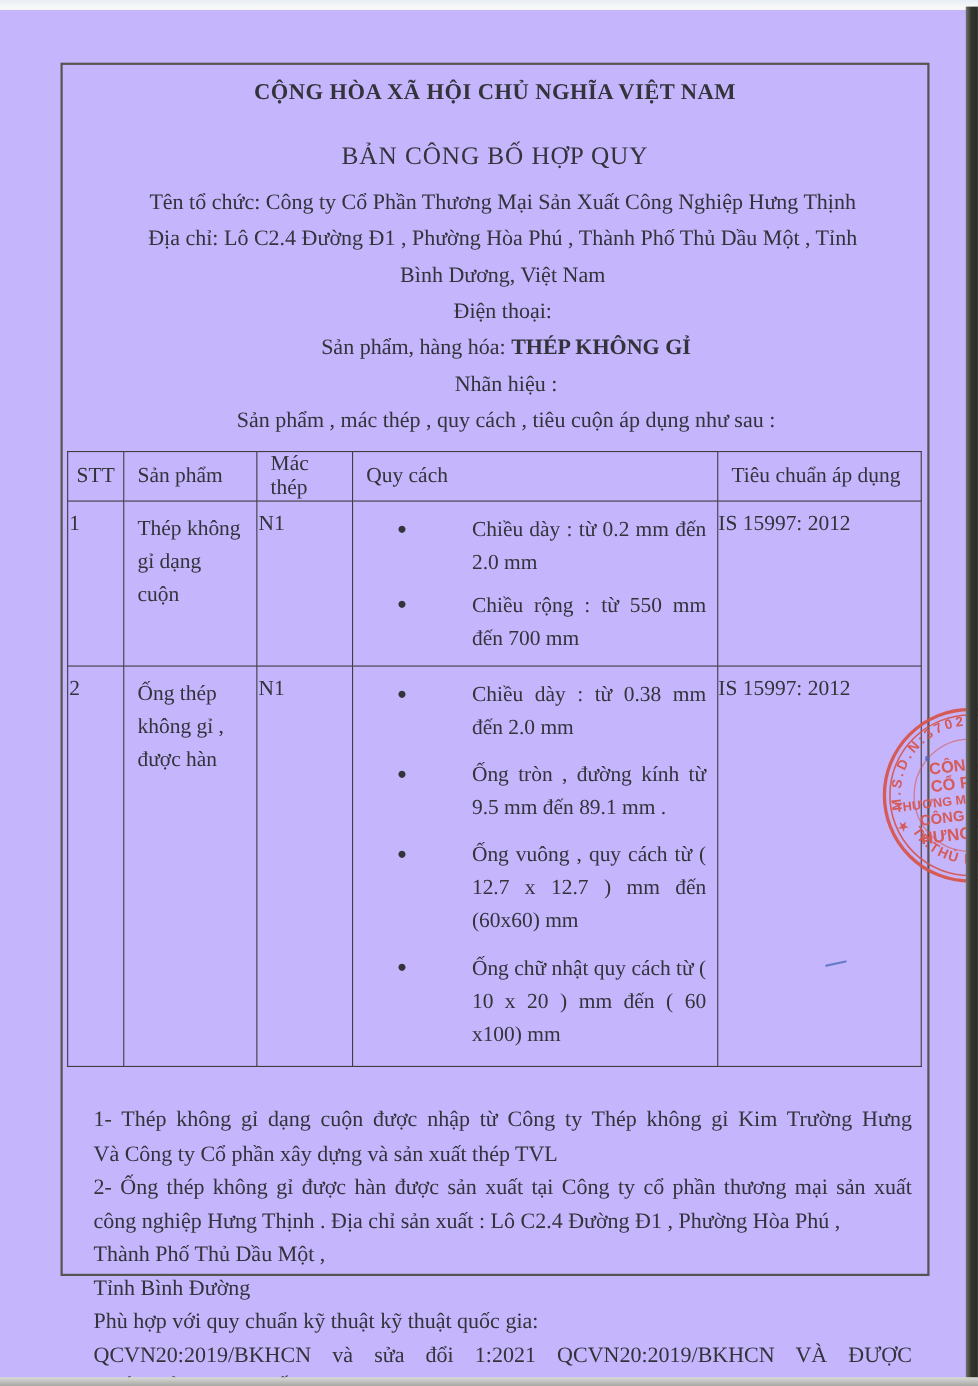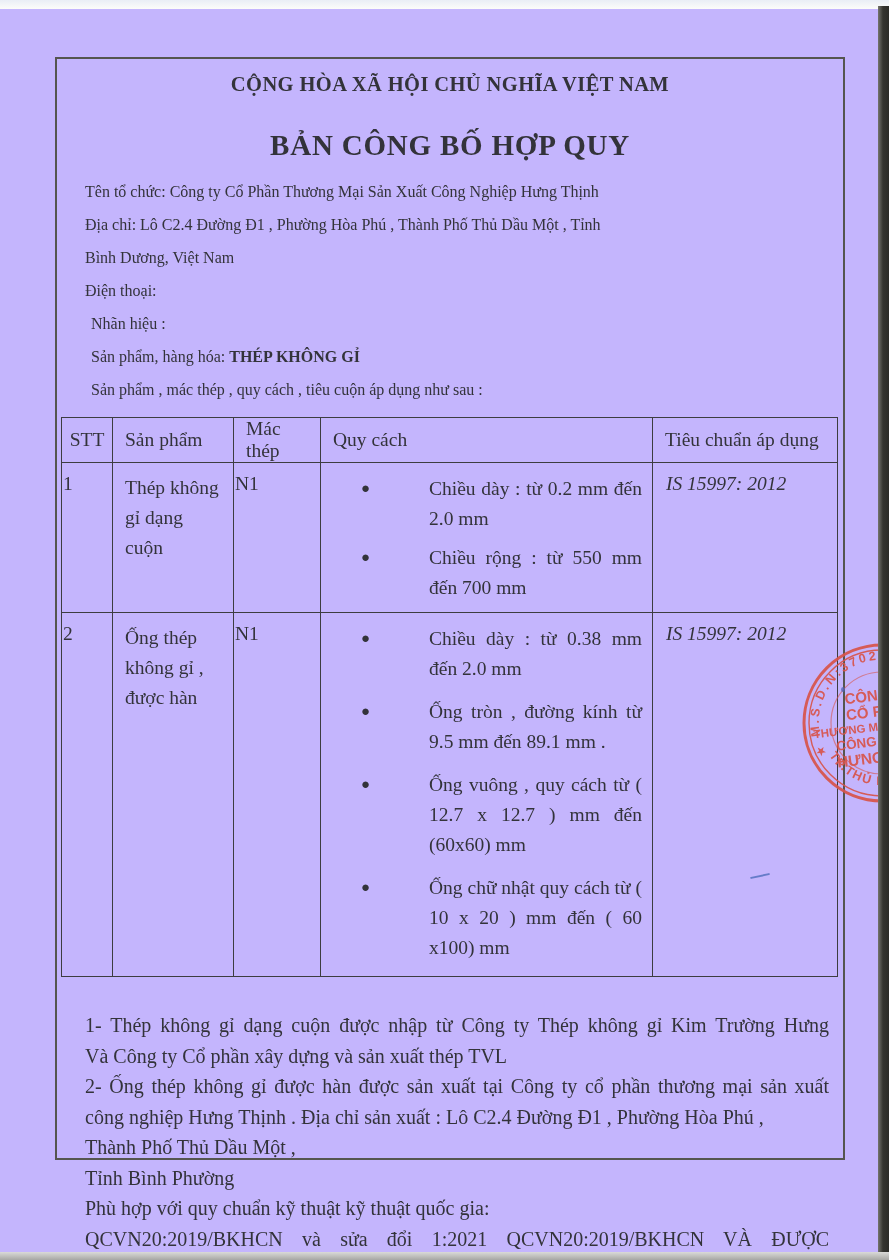--- a/index.html
+++ b/index.html
@@ -26,44 +26,44 @@
     border:2px solid #55554f;
   }
 
   
   .nat-header { text-align:center; padding-top:14px; }
   .nat-title { font-size:20.5px; font-weight:bold; letter-spacing:.4px; margin:0; }
   .motto { font-size:19.5px; font-weight:bold; margin:5px 0 0 0; }
   .motto .underlined { display:inline-block; border-bottom:2.5px solid #3a3a40; padding:0 3px 2px 18px; }
   .motto .tail { padding-left:6px; }
 
-  .doc-title { text-align:center; font-size:29px; font-weight:bold; letter-spacing:.8px; margin:33px 0 0 0; }
+  .doc-title { text-align:center; font-size:23px; font-weight:normal; letter-spacing:.8px; margin:33px 0 0 0; }
   .doc-number { text-align:center; font-size:20px; margin:13px 0 0 0; }
 
   
-  .info { margin:13px 14px 0 28px; font-size:16px; }
+  .info { margin:13px 14px 0 28px; font-size:20px;text-align:center; }
   .info p { margin:0; line-height:33px; }
   .indent-sm { padding-left:6px; }
   .bold { font-weight:bold; }
 
   
   table.spec { border-collapse:collapse; margin:11px 0 0 4px; table-layout:fixed; width:776px;
     font-size:19.5px; }
   table.spec td, table.spec th { border:1.6px solid #3d3d40; vertical-align:top; box-sizing:border-box;
     font-weight:normal; text-align:left; overflow:hidden; }
   tr.head th { height:44px; vertical-align:middle; padding:0 12px 0 12px; }
   tr.head th.c { text-align:center; padding:0; }
   col.c-stt { width:51px; } col.c-sp { width:121px; } col.c-mt { width:87px; }
   col.c-qc { width:332px; } col.c-tc { width:185px; }
   tr.r1 td { height:93px; } tr.r2 td { height:237px; }
   td.stt { text-align:center; padding-top:10px; }
   td.sp { padding:10px 9px 0 12px; text-align:justify; line-height:30px; }
   td.mt { text-align:center; padding-top:10px; }
   td.qc { padding:11px 10px 0 40px; }
-  td.tc { padding:10px 4px 0 13px;font-style:italic; }
+  td.tc { padding:10px 4px 0 0; }
   .qitem { display:flex; margin-bottom:9px; }
   tr.r2 .qitem { margin-bottom:13px; }
   .bullet { flex:none; width:30px; font-size:15px; line-height:29px; }
   .qtext { flex:1; text-align:justify; line-height:30px;margin-left:38px; }
 
   
   .notes { margin:33px 14px 0 28px; font-size:20px; }
   .notes div { line-height:30.5px; margin:0; }
   .ml15 { margin-left:15px; }
   .ml35 { margin-left:35px; }
@@ -94,22 +94,22 @@
       <p class="nat-title">CỘNG HÒA XÃ HỘI CHỦ NGHĨA VIỆT NAM</p>
     </div>
 
     <p class="doc-title">BẢN CÔNG BỐ HỢP QUY</p>
 
     <div class="info">
       <p>Tên tổ chức: Công ty Cổ Phần Thương Mại Sản Xuất Công Nghiệp Hưng Thịnh</p>
       <p>Địa chỉ: Lô C2.4 Đường Đ1 , Phường Hòa Phú , Thành Phố Thủ Dầu Một , Tỉnh</p>
       <p>Bình Dương, Việt Nam</p>
       <p>Điện thoại:</p>
+      <p class="indent-sm"><span>Sản phẩm, hàng hóa: </span><span class="bold">THÉP KHÔNG GỈ</span></p>
       <p class="indent-sm">Nhãn hiệu :</p>
-      <p class="indent-sm"><span>Sản phẩm, hàng hóa: </span><span class="bold">THÉP KHÔNG GỈ</span></p>
       <p class="indent-sm">Sản phẩm , mác thép , quy cách , tiêu cuộn áp dụng như sau :</p>
     </div>
 
     <table class="spec">
       <colgroup>
           <col class="c-stt">
           <col class="c-sp">
           <col class="c-mt">
           <col class="c-qc">
           <col class="c-tc">
@@ -164,21 +164,21 @@
       </tr>
     </tbody>
       </table>
 
     <div class="notes">
       <div class="ml15 just">1-  Thép không gỉ dạng cuộn được nhập từ Công ty Thép không gỉ Kim Trường Hưng</div>
       <div>Và Công ty Cổ phần xây dựng và sản xuất thép TVL</div>
       <div class="ml15 just mt6">2-  Ống thép không gỉ được hàn được sản xuất tại Công ty cổ phần thương mại sản xuất</div>
       <div class="ml35">công nghiệp Hưng Thịnh . Địa chỉ sản xuất : Lô C2.4 Đường Đ1 , Phường Hòa Phú ,</div>
       <div class="ml35">Thành Phố Thủ Dầu Một ,</div>
-      <div>Tỉnh Bình Phường</div>
+      <div>Tỉnh Bình Đường</div>
       <div>Phù hợp với quy chuẩn kỹ thuật kỹ thuật quốc gia:</div>
       <div class="ml15 just">QCVN20:2019/BKHCN  và  sửa  đổi  1:2021  QCVN20:2019/BKHCN  VÀ  ĐƯỢC</div>
       <div class="mlneg just">PHÉP SỬ DỤNG DẤU HỢP QUY ( CR ) -  Quy chuẩn kỹ thuật quốc gia về thép không gỉ</div>
     </div>
 
   </div>
 
   <svg class="stamp" width="210" height="210" viewBox="0 0 210 210">
     <circle cx="105" cy="105" r="78" fill="none" stroke="#d8544a" stroke-width="3"></circle>
     <circle cx="105" cy="105" r="73" fill="none" stroke="#d8544a" stroke-width="1.4"></circle>

